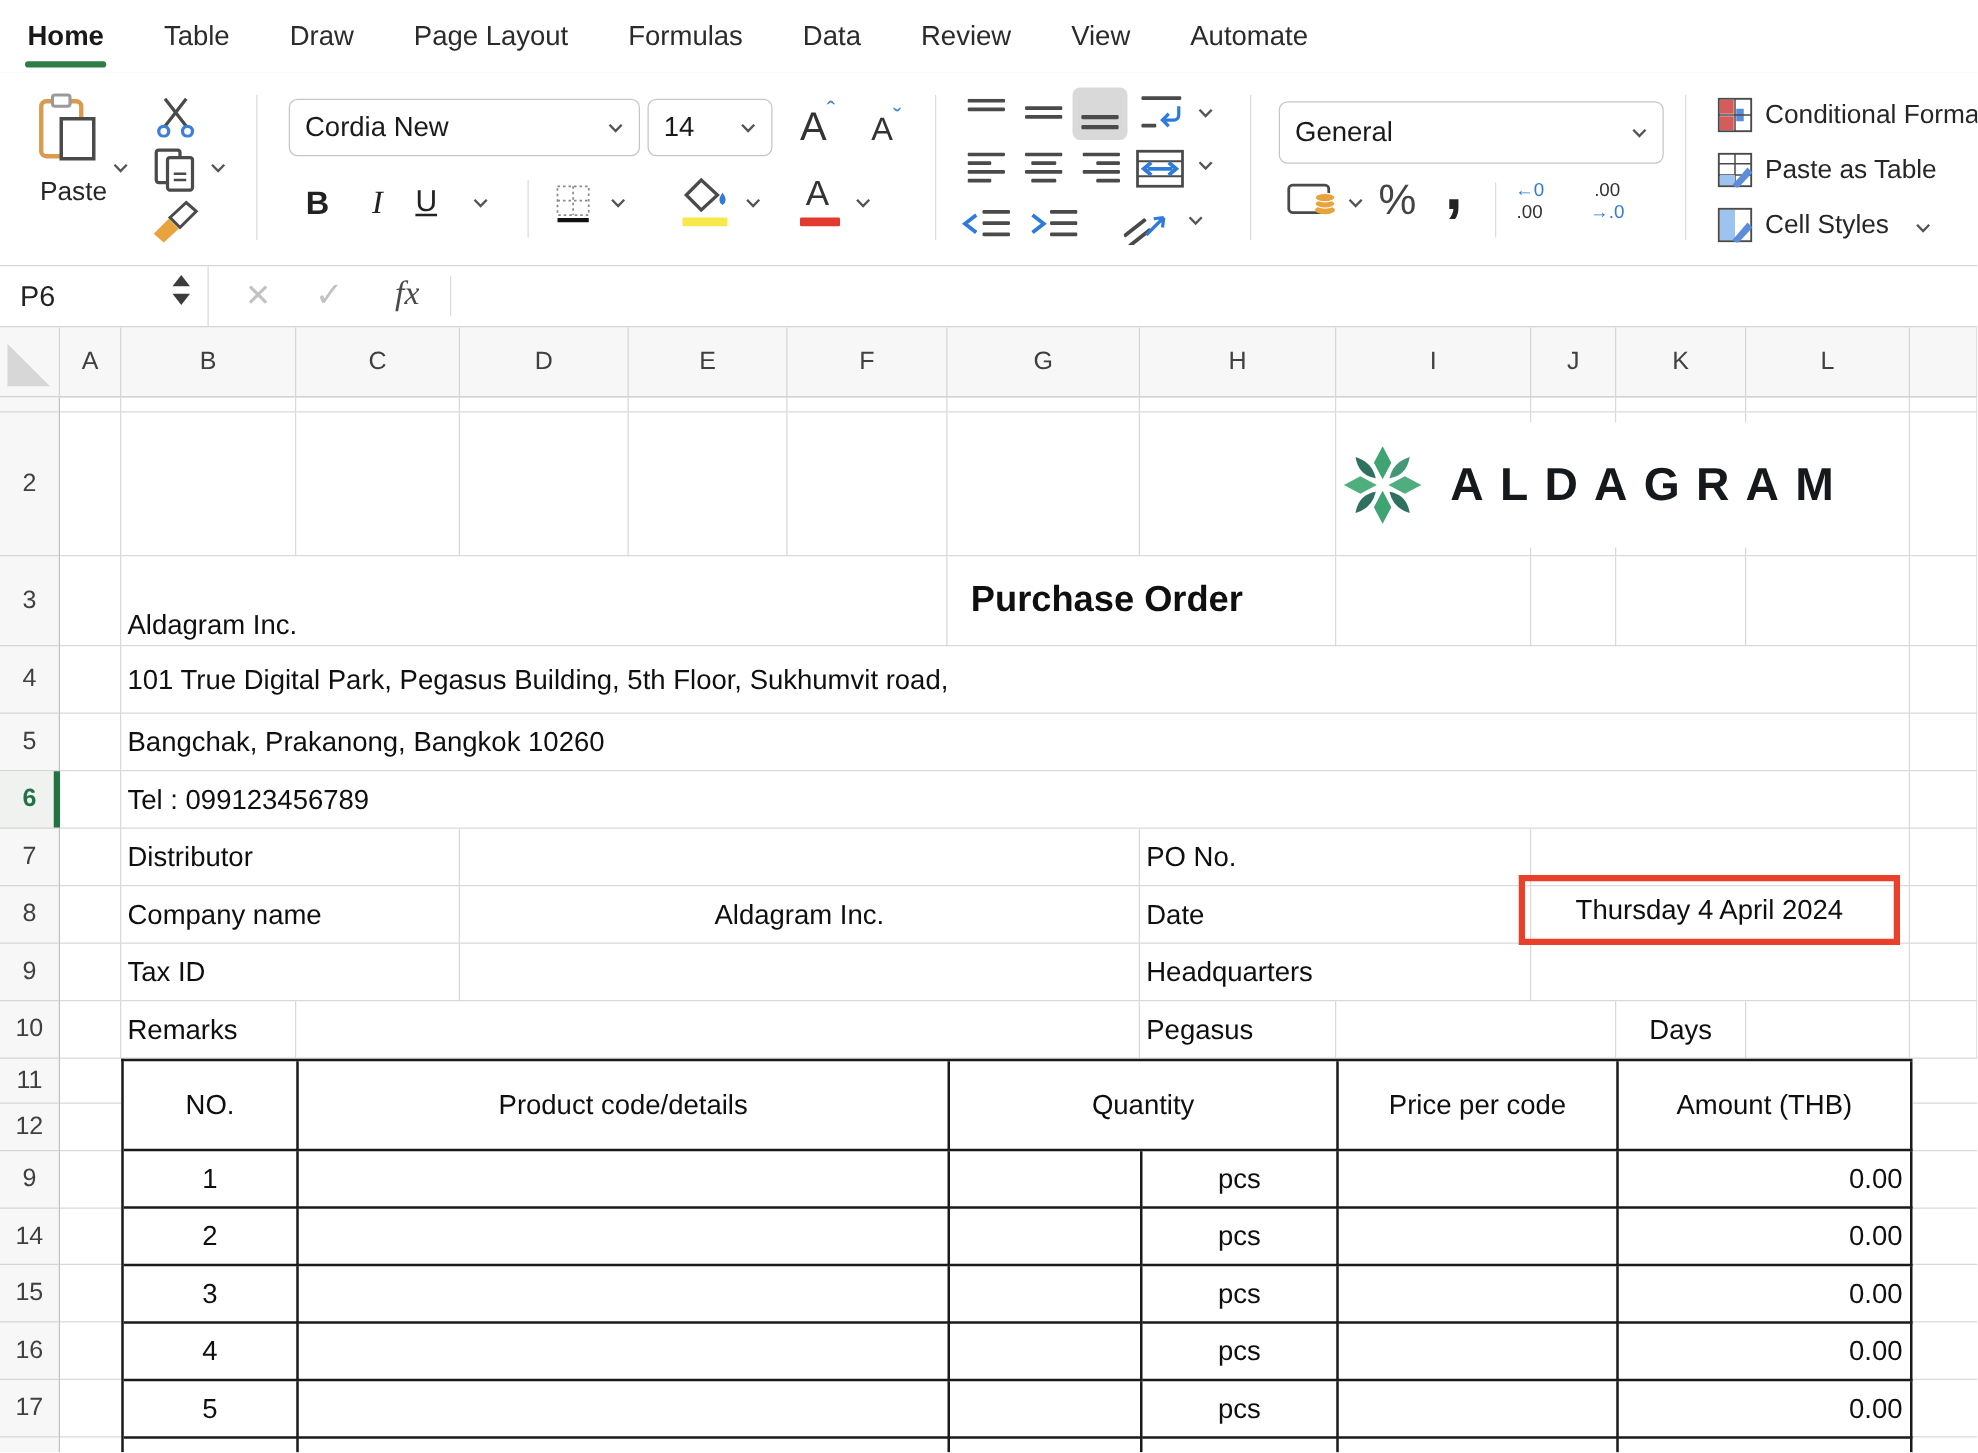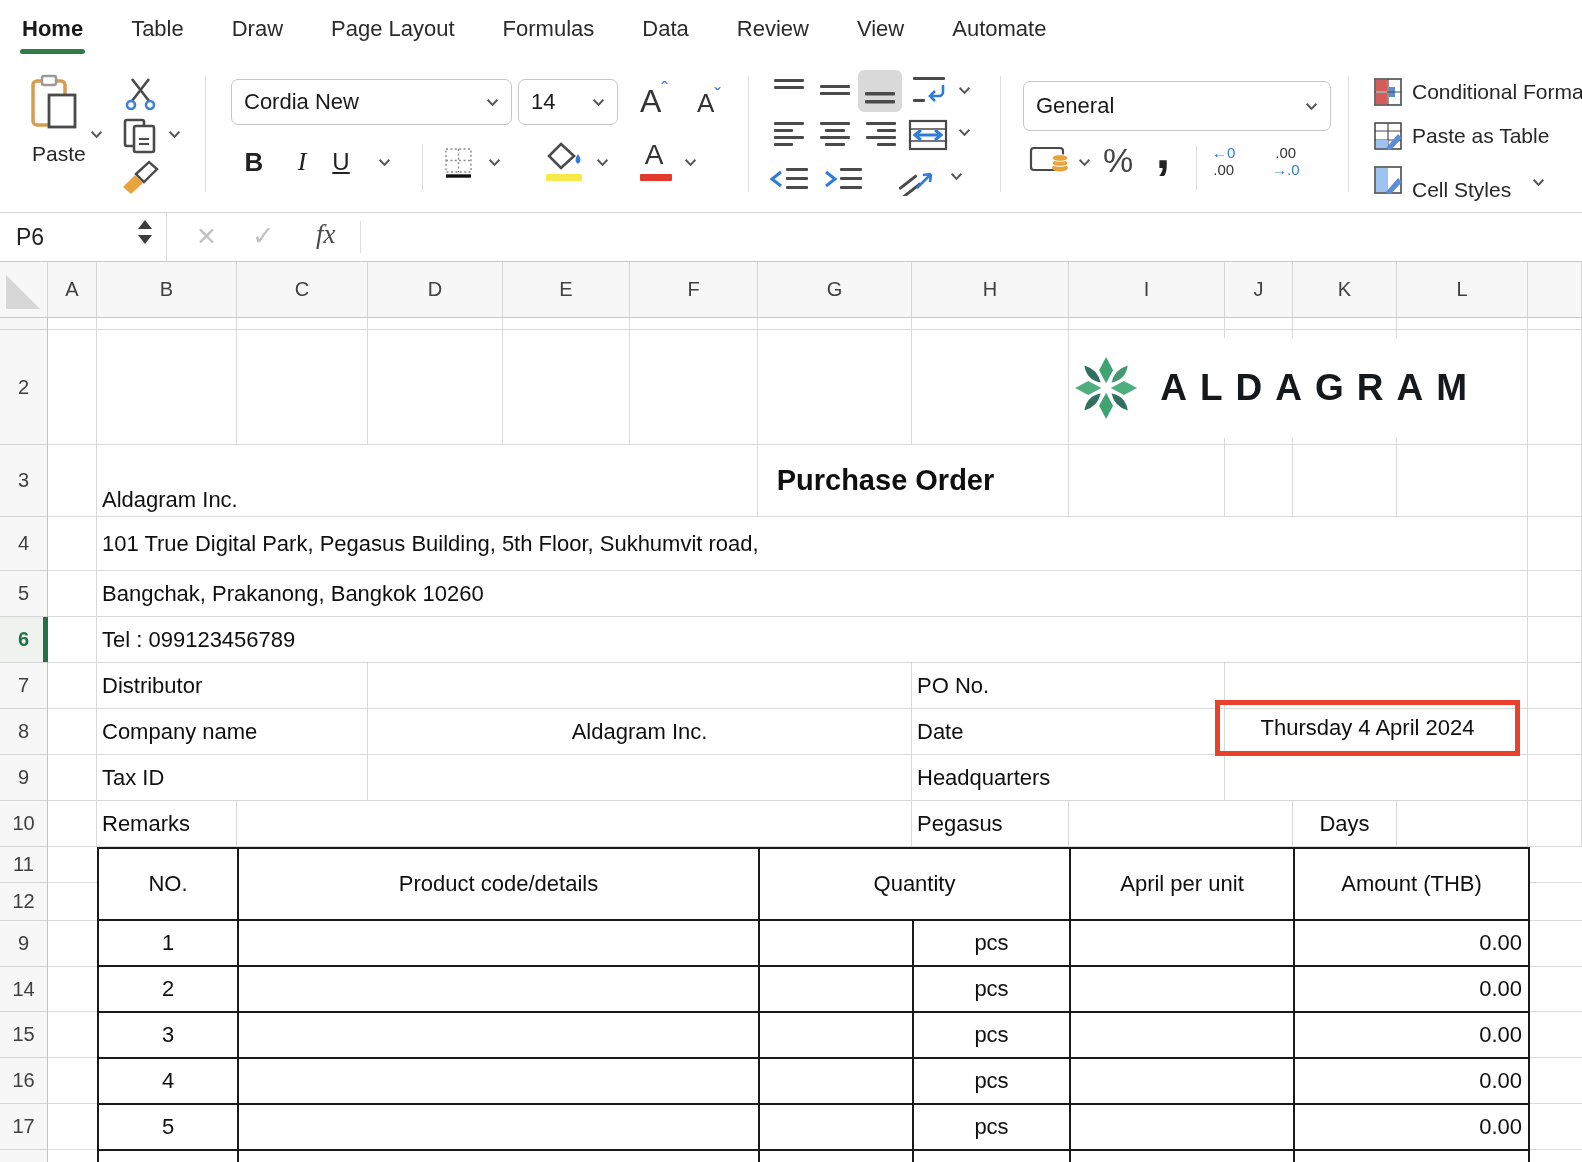--- a/index.html
+++ b/index.html
@@ -353,21 +353,21 @@
       </svg>
     </div>
     <div class="lbl" style="left:1412px;top:66px;">Paste as Table</div>
     <div class="iconbtn" style="left:1372px;top:106px;width:32px;height:32px;">
       <svg width="28" height="28" viewBox="0 0 28 28">
         <rect x="1" y="1" width="26" height="26" fill="none" stroke="#4a4a4a" stroke-width="1.6"></rect>
         <path d="M2 2 h12 v24 h-12 Z" fill="#9DC3F0"></path>
         <path d="M12 26 L24 12 L28 16 L16 29 Z" fill="#5B8DD9"></path>
       </svg>
     </div>
-    <div class="lbl" style="left:1412px;top:120px;">Cell Styles</div>
+    <div class="lbl" style="left:1412px;top:110px;">Cell Styles</div>
     <svg class="chev rb" style="left:1532px;top:120px;" viewBox="0 0 12 8">
         <path d="M1.5 1.5 L6 6.2 L10.5 1.5" fill="none" stroke="#555" stroke-width="1.8"></path>
       </svg>
   </div>
 
   <div class="fbar">
     <div class="namebox">P6</div>
     <div class="spin">
       <div class="up"></div>
       <div class="dn"></div>
@@ -539,21 +539,21 @@
       <div class="sc" style="height:46px;"></div>
       <div class="sc" style="height:46px;"></div>
       <div class="sc" style="height:12px;border-bottom:none;"></div>
   </div>
 
   <div class="tbl">
     <div class="trow" style="height:72px;">
       <div class="tc center" style="width:140px;">NO.</div>
       <div class="tc center" style="width:521px;">Product code/details</div>
       <div class="tc center" style="width:311px;">Quantity</div>
-      <div class="tc center" style="width:224px;">April per unit</div>
+      <div class="tc center" style="width:224px;">Price per code</div>
       <div class="tc center" style="width:235px;">Amount (THB)</div>
     </div>
     <div class="trow" style="height:46px;">
       <div class="tc center" style="width:140px;">1</div>
       <div class="tc" style="width:521px;"></div>
       <div class="tc" style="width:154px;"></div>
       <div class="tc center" style="width:157px;">pcs</div>
       <div class="tc" style="width:224px;"></div>
       <div class="tc right" style="width:235px;">0.00</div>
     </div>

